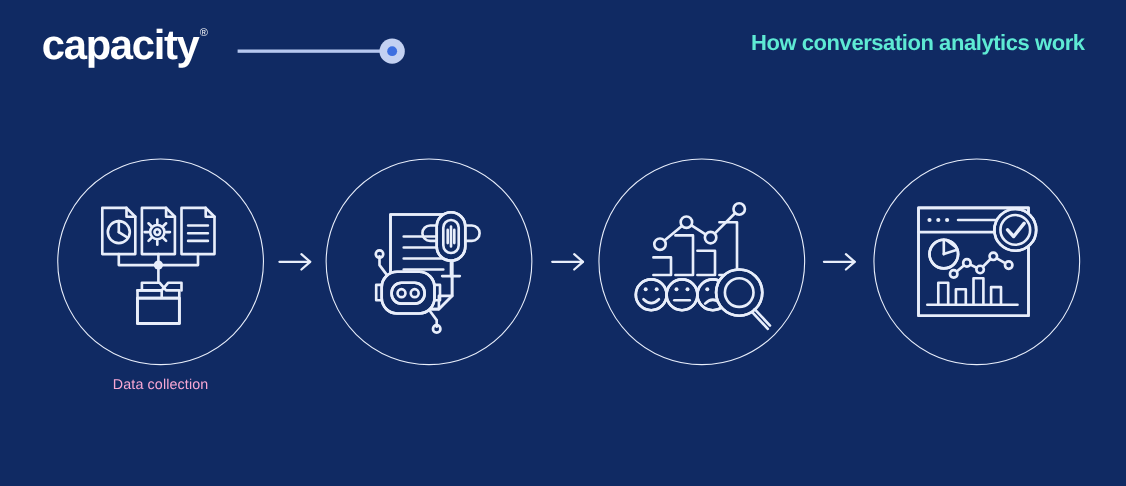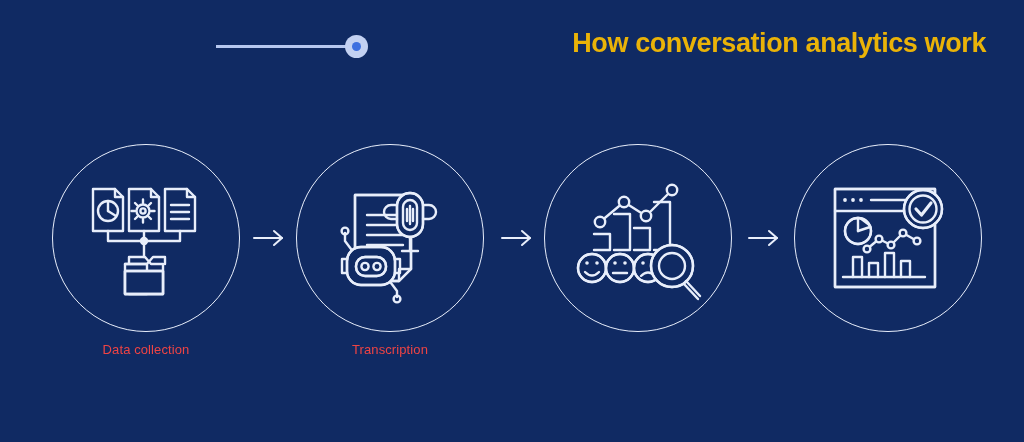--- a/index.html
+++ b/index.html
@@ -86,23 +86,23 @@
     width: 9px;
     height: 9px;
     border-radius: 50%;
     background: #3d6fe0;
   }
 
   .title {
     position: absolute;
     right: 38px;
     top: 28px;
-    font-size: 27px;
+    font-size: 20px;
     font-weight: bold;
-    color: #eab308;
+    color: #5eead4;
     letter-spacing: -0.4px;
     white-space: nowrap;
     text-align: right;
   }
 
   
   .steps {
     position: absolute;
     top: 130px;
     left: 0;
@@ -138,21 +138,21 @@
     justify-content: center;
   }
 
   .step-label {
     position: absolute;
     top: 212px;
     left: 0;
     width: 200px;
     text-align: center;
     font-size: 13px;
-    color: #ef4444;
+    color: #f9a8d4;
     letter-spacing: 0.1px;
     white-space: nowrap;
   }
 
   .arrow {
     position: absolute;
     top: 95px;
     width: 40px;
     height: 26px;
   }
@@ -168,20 +168,24 @@
 
   svg { display: block; overflow: visible; }
 </style>
 </head>
 <body>
 
 <div id="stage">
 
   <div class="header">
 
+    <div class="logo-wrap">
+      <span class="logo-text">capacity</span>
+      <span class="logo-reg">®</span>
+    </div>
 
     <div class="rule-wrap">
       <div class="rule-line"></div>
       <div class="rule-dot-outer">
         <div class="rule-dot-inner"></div>
       </div>
     </div>
 
     <div class="title">How conversation analytics work</div>
   </div>
@@ -274,21 +278,20 @@
             <circle cx="52" cy="93.5" r="3.6"></circle>
             <path d="M22 86 h-5 v14 h5"></path>
             <path d="M70 86 h5 v14 h-5"></path>
             <path d="M26 76 l-6 -8 v-8"></path>
             <circle cx="20" cy="58" r="3.4"></circle>
             <path d="M66 110 l6 8 v6"></path>
             <circle cx="72" cy="126" r="3.4"></circle>
           </g>
         </svg>
       </div>
-      <div class="step-label">Transcription</div>
     </div>
 
     <div class="arrow" id="arrow-1">
       <svg width="40" height="26" viewBox="0 0 40 26" fill="none" stroke="#e8eefb" stroke-width="2" stroke-linecap="round" stroke-linejoin="round">
         <path d="M4 13 H32"></path>
         <path d="M24 6 L32 13 L24 20"></path>
       </svg>
     </div>
 
     <div class="step" id="step-2">

